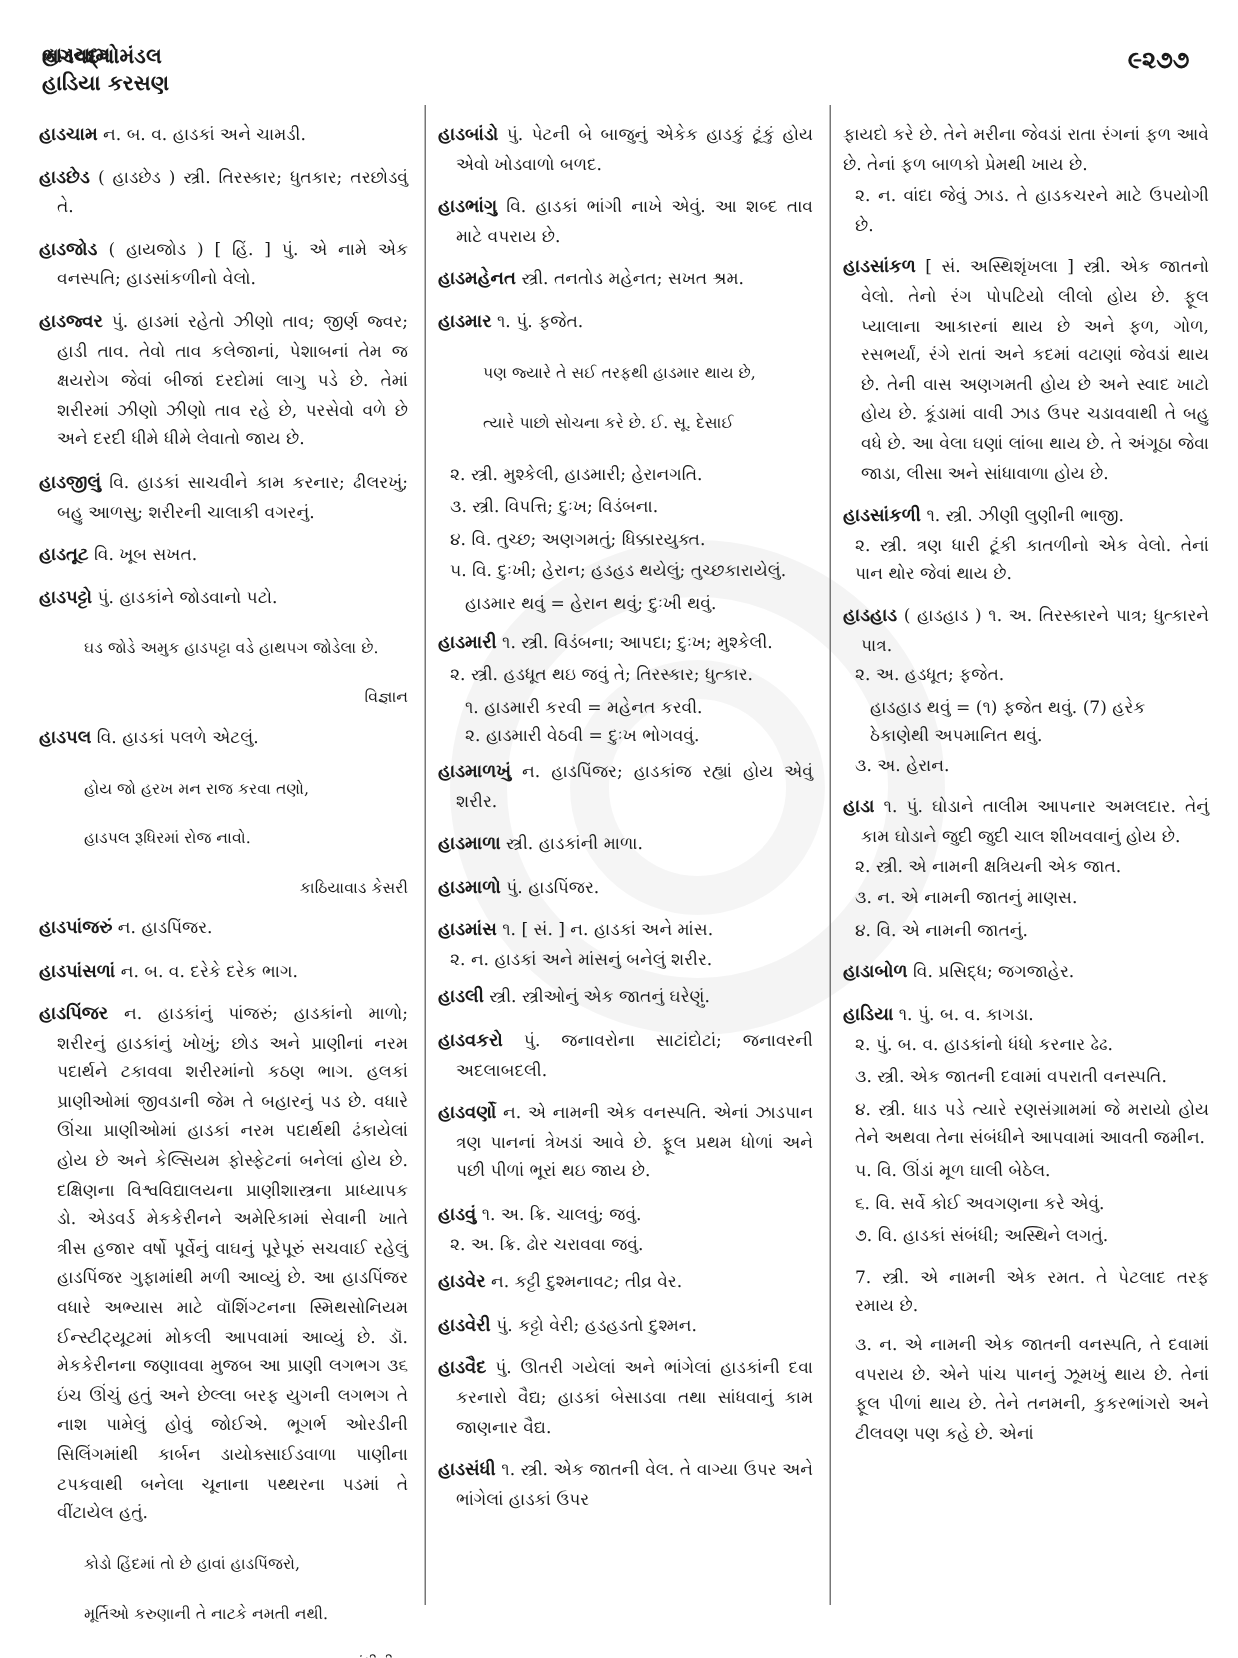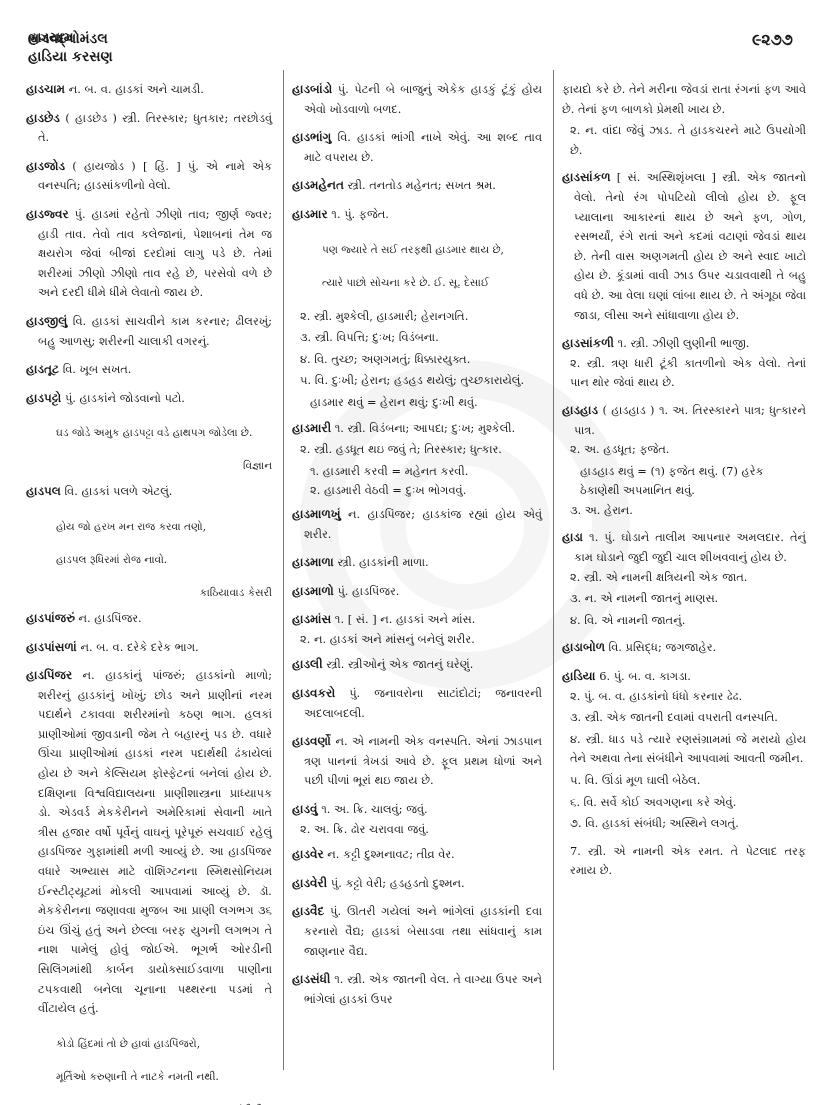--- a/index.html
+++ b/index.html
@@ -108,21 +108,22 @@
   <p class="sense" style="margin-bottom:8px">૨. સ્ત્રી. ત્રણ ધારી ટૂંકી કાતળીનો એક વેલો. તેનાં પાન થોર જેવાં થાય છે.</p>
   <p class="entry" style="margin-bottom:0"><span class="hw">હાડહાડ</span><span> ( હાડહાડ ) ૧. અ. તિરસ્કારને પાત્ર; ધુત્કારને પાત્ર.</span></p>
   <p class="sense">૨. અ. હડધૂત; ફજેત.</p>
   <p class="ex">હાડહાડ થવું = (૧) ફજેત થવું. (7) હરેક ઠેકાણેથી અપમાનિત થવું.</p>
   <p class="sense" style="margin-bottom:8px">૩. અ. હેરાન.</p>
   <p class="entry" style="margin-bottom:0"><span class="hw">હાડા</span><span> ૧. પું. ઘોડાને તાલીમ આપનાર અમલદાર. તેનું કામ ઘોડાને જુદી જુદી ચાલ શીખવવાનું હોય છે.</span></p>
   <p class="sense">૨. સ્ત્રી. એ નામની ક્ષત્રિયની એક જાત.</p>
   <p class="sense">૩. ન. એ નામની જાતનું માણસ.</p>
   <p class="sense" style="margin-bottom:8px">૪. વિ. એ નામની જાતનું.</p>
   <p class="entry"><span class="hw">હાડાબોળ</span><span> વિ. પ્રસિદ્ધ; જગજાહેર.</span></p>
-  <p class="entry" style="margin-bottom:0"><span class="hw">હાડિયા</span><span> 6. પું. બ. વ. કાગડા.</span></p>
+  <p class="entry" style="margin-bottom:0"><span class="hw">હાડિયા</span><span> ૧. પું. બ. વ. કાગડા.</span></p>
   <p class="sense">૨. પું. બ. વ. હાડકાંનો ધંધો કરનાર ઢેઢ.</p>
   <p class="sense">૩. સ્ત્રી. એક જાતની દવામાં વપરાતી વનસ્પતિ.</p>
   <p class="sense">૪. સ્ત્રી. ધાડ પડે ત્યારે રણસંગ્રામમાં જે મરાયો હોય તેને અથવા તેના સંબંધીને આપવામાં આવતી જમીન.</p>
   <p class="sense">૫. વિ. ઊંડાં મૂળ ઘાલી બેઠેલ.</p>
   <p class="sense">૬. વિ. સર્વે કોઈ અવગણના કરે એવું.</p>
   <p class="sense" style="margin-bottom:8px">૭. વિ. હાડકાં સંબંધી; અસ્થિને લગતું.</p>
   <p class="sense" style="margin-bottom:6px">7. સ્ત્રી. એ નામની એક રમત. તે પેટલાદ તરફ રમાય છે.</p>
+  <p class="sense">૩. ન. એ નામની એક જાતની વનસ્પતિ, તે દવામાં વપરાય છે. એને પાંચ પાનનું ઝૂમખું થાય છે. તેનાં ફૂલ પીળાં થાય છે. તેને તનમની, કુકરભાંગરો અને ટીલવણ પણ કહે છે. એનાં</p>
 </div>
 
 </body></html>

